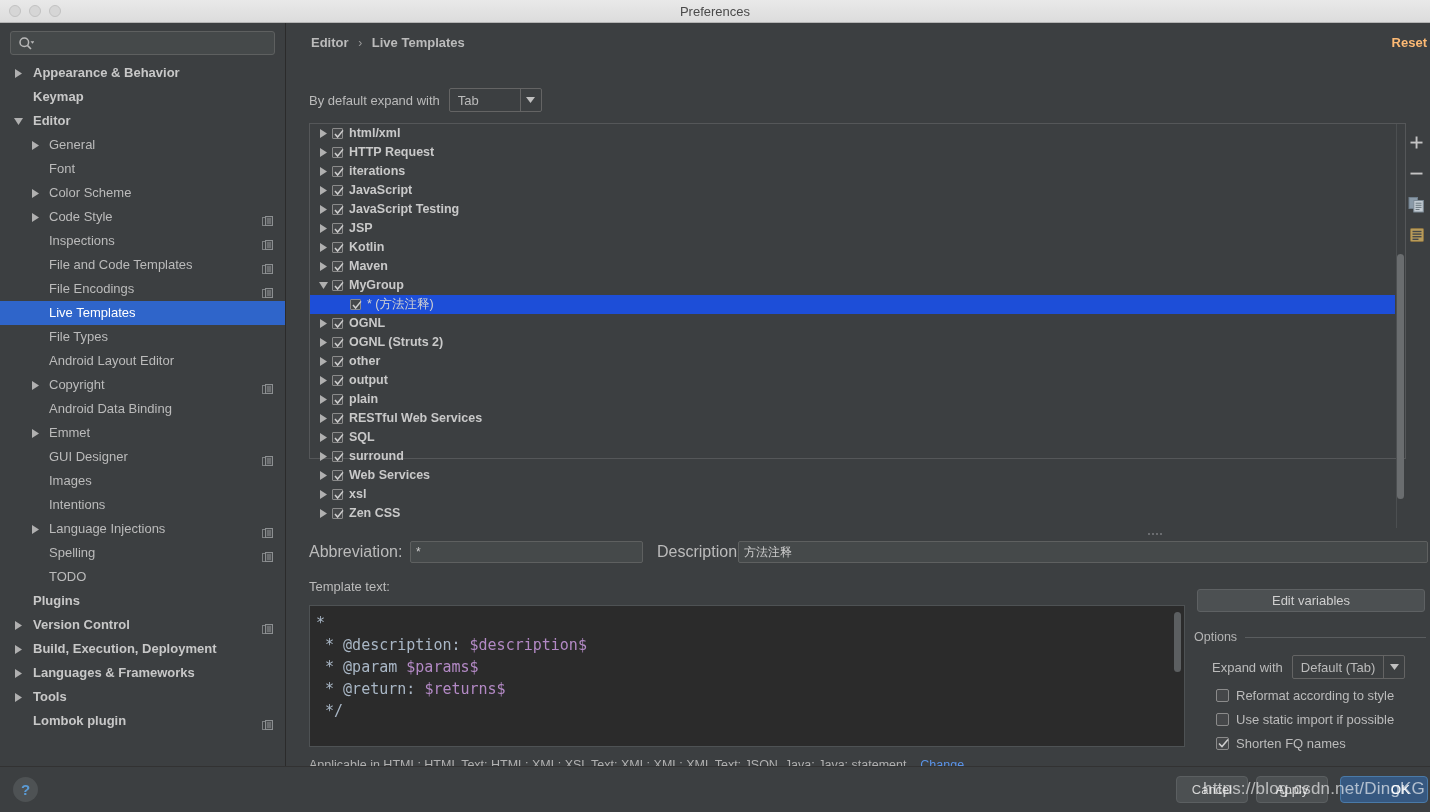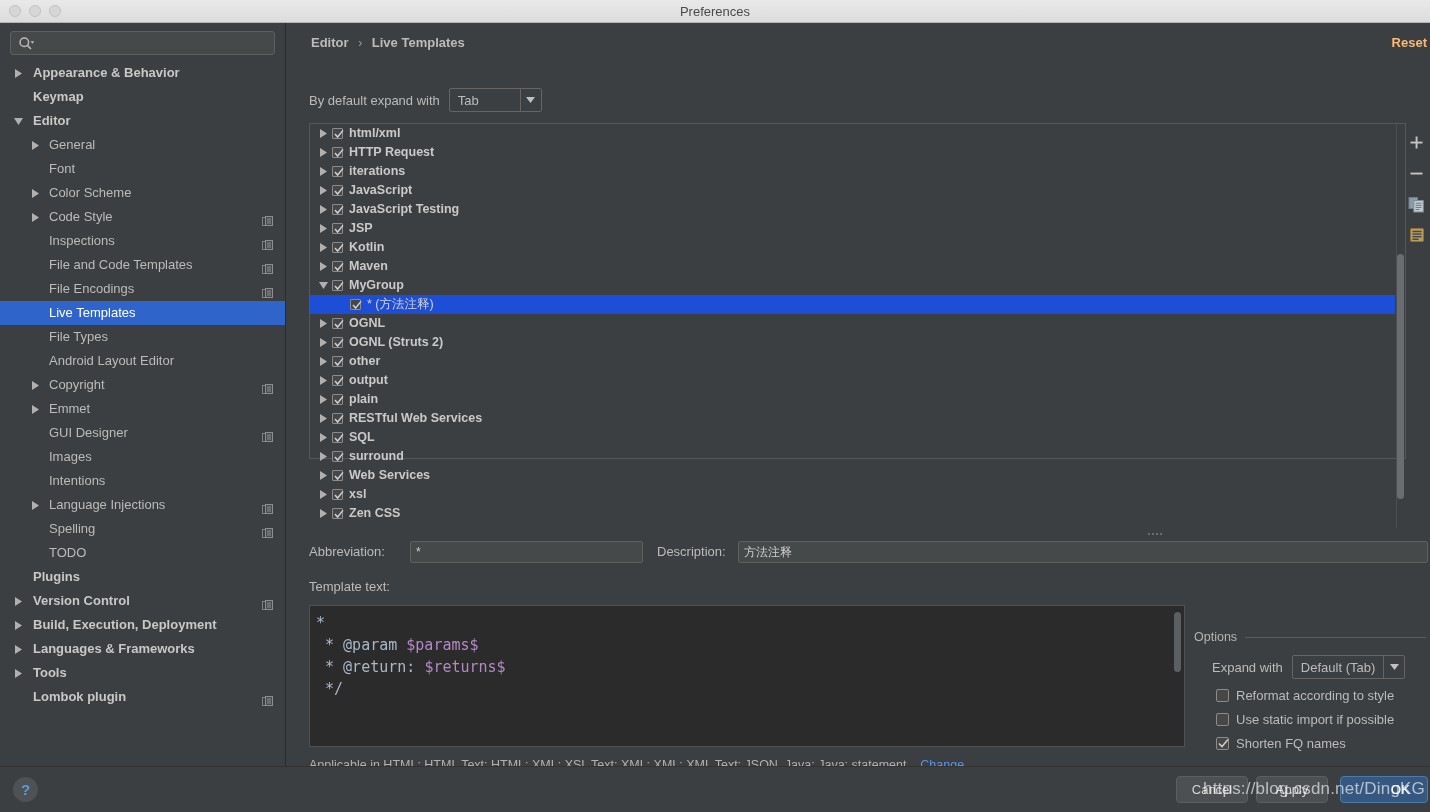--- a/index.html
+++ b/index.html
@@ -213,21 +213,21 @@
     width: 2px; height: 2px; background: #7a7d7f; border-radius: 50%;
     display: block;
   }
 
   
   .ad-row {
     position: absolute; left: 9px; top: 518px;
     width: 1115px; height: 22px;
   }
   .fld-label {
-    position: absolute; font-size: 13px; color: #bbbbbb;
+    position: absolute; font-size: 16px; color: #bbbbbb;
     line-height: 22px;
   }
   .txtfield {
     position: absolute; height: 22px;
     background: #45494a; border: 1px solid #5e6060;
     border-radius: 2px;
     font-size: 12px; color: #cccccc;
     padding: 0 5px; line-height: 20px;
     outline: none;
     font-family: "Liberation Sans", sans-serif;
@@ -429,20 +429,21 @@
             <svg width="7" height="9" viewBox="0 0 7 9">
               <path d="M0 0 L7 4.5 L0 9 Z" fill="#b0b0b0"></path>
             </svg>
           </span><span class="lbl">Copyright</span><span class="copy-badge"><svg width="11" height="11" viewBox="0 0 11 11">
               <rect x="0.5" y="1.5" width="6" height="8" fill="none" stroke="#7e8183"></rect>
               <rect x="3.5" y="0.5" width="7" height="9" fill="#4a4d4f" stroke="#8c8f91"></rect>
               <line x1="5" y1="3" x2="9" y2="3" stroke="#8c8f91"></line>
               <line x1="5" y1="5" x2="9" y2="5" stroke="#8c8f91"></line>
               <line x1="5" y1="7" x2="9" y2="7" stroke="#8c8f91"></line>
             </svg></span></div>
+        <div class="tnode d1"><span class="lbl">Android Data Binding</span></div>
         <div class="tnode d1"><span class="arrow">
             <svg width="7" height="9" viewBox="0 0 7 9">
               <path d="M0 0 L7 4.5 L0 9 Z" fill="#b0b0b0"></path>
             </svg>
           </span><span class="lbl">Emmet</span></div>
         <div class="tnode d1"><span class="lbl">GUI Designer</span><span class="copy-badge"><svg width="11" height="11" viewBox="0 0 11 11">
               <rect x="0.5" y="1.5" width="6" height="8" fill="none" stroke="#7e8183"></rect>
               <rect x="3.5" y="0.5" width="7" height="9" fill="#4a4d4f" stroke="#8c8f91"></rect>
               <line x1="5" y1="3" x2="9" y2="3" stroke="#8c8f91"></line>
               <line x1="5" y1="5" x2="9" y2="5" stroke="#8c8f91"></line>
@@ -844,28 +845,29 @@
     <div class="ad-row">
       <span class="fld-label" style="left:0;">Abbreviation:</span>
       <input class="txtfield" style="left: 101px; width: 233px;" value="*">
       <span class="fld-label" style="left:348px;">Description:</span>
       <input class="txtfield" style="left: 429px; width: 690px;" value="方法注释">
     </div>
 
     <div class="tt-label">Template text:</div>
 
     <div class="code-area">
-      <div class="code-inner" id="code-inner"><div><span>*</span></div><div><span> * @param </span><span class="code-var">$params$</span></div><div><span> * @return: </span><span class="code-var">$returns$</span></div><div><span> */</span></div></div>
+      <div class="code-inner" id="code-inner"><div><span>*</span></div><div><span> * @description: </span><span class="code-var">$description$</span></div><div><span> * @param </span><span class="code-var">$params$</span></div><div><span> * @return: </span><span class="code-var">$returns$</span></div><div><span> */</span></div></div>
       <div class="code-vscroll"></div>
     </div>
 
     <div class="applicable">
       <span>Applicable in HTML: HTML Text; HTML; XML: XSL Text; XML; XML: XML Text; JSON, Java; Java: statement,...</span><span class="chg">Change</span>
     </div>
 
+    <div class="edit-vars-btn">Edit variables</div>
 
     <div class="options-grp">
       <div class="opt-legend">
         <span>Options</span>
         <div class="rule"></div>
       </div>
       <div class="opt-row" style="margin-left:18px;">
         <span class="olabel">Expand with</span>
         <div class="combo" style="margin-left:9px;">
           <div class="val">Default (Tab)</div>

